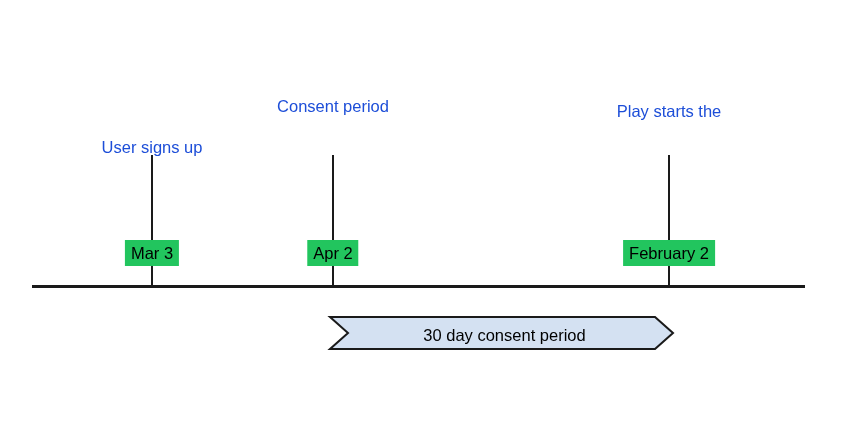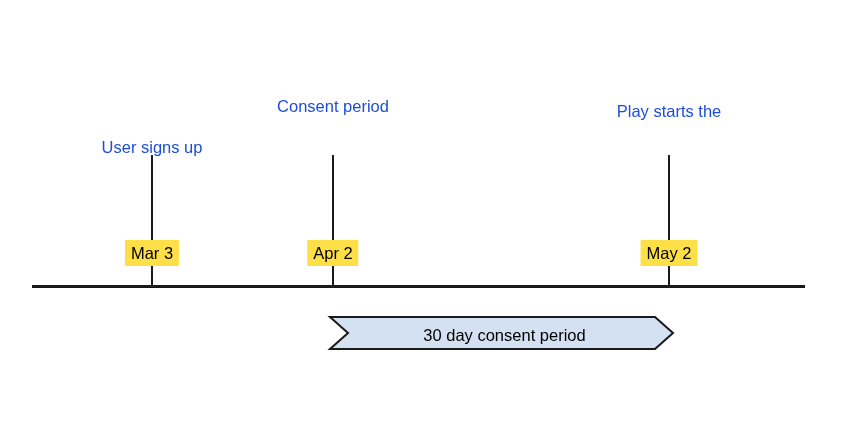--- a/index.html
+++ b/index.html
@@ -57,21 +57,21 @@
     position: absolute;
     width: 2px;
     background: #1a1a1a;
     transform: translateX(-1px);
   }
 
   .event-date {
     position: absolute;
     transform: translateX(-50%);
     white-space: nowrap;
-    background: #fde047;
+    background: #22c55e;
     font-size: 16.5px;
     line-height: 22px;
     padding: 2px 6px;
     color: #000000;
   }
 
   
   .banner {
     position: absolute;
     left: 330px;
@@ -119,21 +119,21 @@
     </div>
     <div class="event-tick" style="left:333px; top:155px; height:131px;"></div>
     <div class="event-date" style="left:333px; top:240px;">Apr 2</div>
   </div>
 
   <div class="event">
     <div class="event-label" style="left:669px; top:100px;">
       <div>Play starts the</div>
     </div>
     <div class="event-tick" style="left:669px; top:155px; height:131px;"></div>
-    <div class="event-date" style="left:669px; top:240px;">May 2</div>
+    <div class="event-date" style="left:669px; top:240px;">February 2</div>
   </div>
 
   <div class="banner">
     <svg viewBox="0 0 343 32" preserveAspectRatio="none">
       <polygon points="0,0 325,0 343,16 325,32 0,32 18,16" fill="#d4e1f2" stroke="#1a1a1a" stroke-width="2" stroke-linejoin="miter"></polygon>
     </svg>
     <div class="banner-text">30 day consent period</div>
   </div>
 
 </div>

